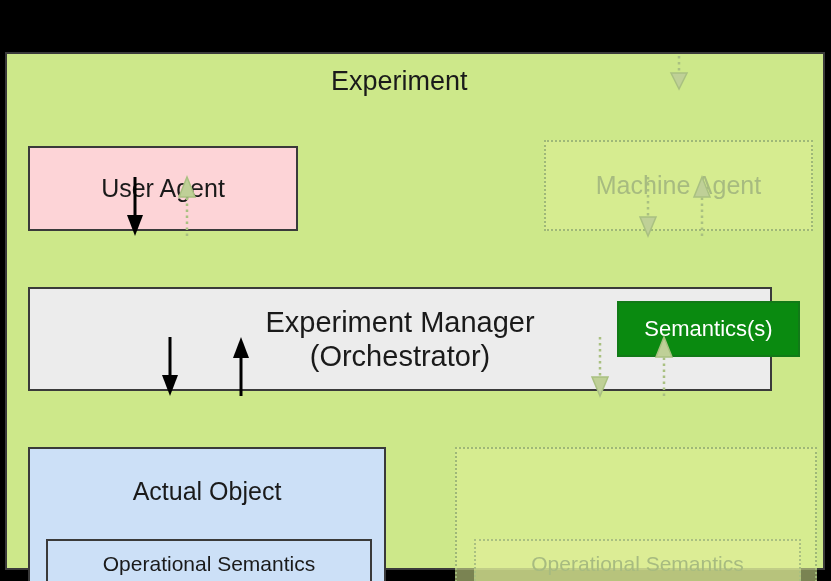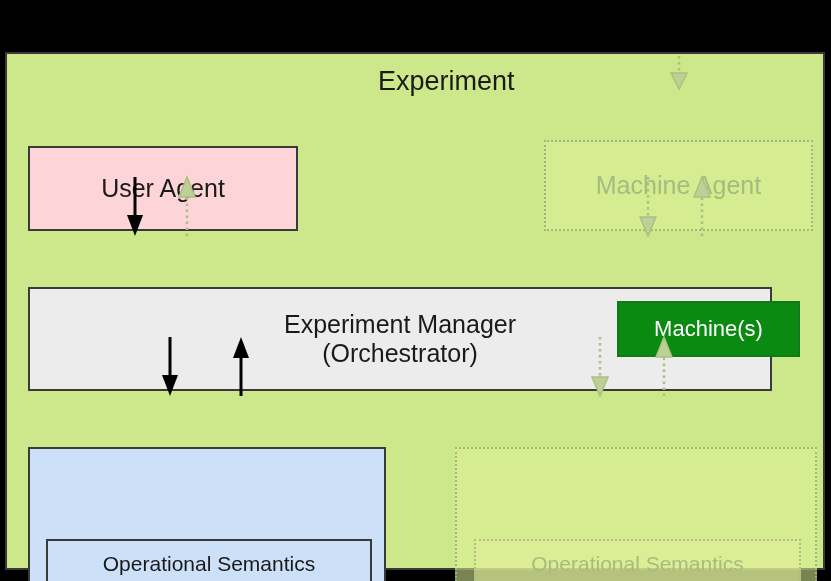--- a/index.html
+++ b/index.html
@@ -29,21 +29,20 @@
     border: 2px solid #3a3a3a;
     box-sizing: border-box;
   }
 
   .title {
     position: absolute;
     font-size: 27px;
     color: #1a1a1a;
     white-space: nowrap;
     line-height: 1;
-    margin-left: 47px;
   }
 
   
   .box {
     position: absolute;
     box-sizing: border-box;
     display: flex;
     align-items: center;
     justify-content: center;
     text-align: center;
@@ -77,21 +76,21 @@
   #machine-agent {
     left: 537px; top: 86px;
     width: 269px; height: 91px;
     font-size: 25px;
   }
 
   #experiment-manager {
     left: 21px;  top: 233px;
     width: 744px; height: 104px;
     background: #ececec;
-    font-size: 25px;
+    font-size: 29px;
     text-align: center;
   }
 
   #workflows {
     left: 610px; top: 247px;
     width: 183px; height: 56px;
     background: #0a8a10;
     border: 2px solid #117a17;
     color: #ffffff;
     font-size: 22px;
@@ -210,21 +209,21 @@
         <polygon points="8,0 0,20 16,20" fill="#bfd097" stroke="#a9c081" stroke-width="1.5"></polygon>
       </svg>
     </div>
 
     <div class="box solid" id="experiment-manager">
       <span class="label">Experiment Manager
 (Orchestrator)</span>
     </div>
 
     <div class="box" id="workflows">
-      <span class="label">Machine(s)</span>
+      <span class="label">Semantics(s)</span>
     </div>
 
     <div class="arrow" style="left:155px; top:283px;">
       <svg width="24" height="60" viewBox="0 0 24 60">
         <line x1="8" y1="0" x2="8" y2="46" stroke="#000000" stroke-width="3"></line>
         <polygon points="8,59 0,38 16,38" fill="#000000"></polygon>
       </svg>
     </div>
 
     <div class="arrow" style="left:226px; top:283px;">
@@ -242,20 +241,21 @@
     </div>
 
     <div class="arrow" style="left:649px; top:283px;">
       <svg width="24" height="60" viewBox="0 0 24 60">
         <line x1="8" y1="59" x2="8" y2="12" stroke="#a9c081" stroke-width="2.5" stroke-dasharray="2.5 3.5"></line>
         <polygon points="8,0 0,20 16,20" fill="#bfd097" stroke="#a9c081" stroke-width="1.5"></polygon>
       </svg>
     </div>
 
     <div class="box solid" id="actual-object">
+      <span class="label">Actual Object</span>
       <div id="actual-op-sem">
         <span>Operational Semantics</span>
       </div>
     </div>
 
     <div class="box ghost" id="twin-object">
       <div id="twin-op-sem">
         <span>Operational Semantics</span>
       </div>
     </div>

